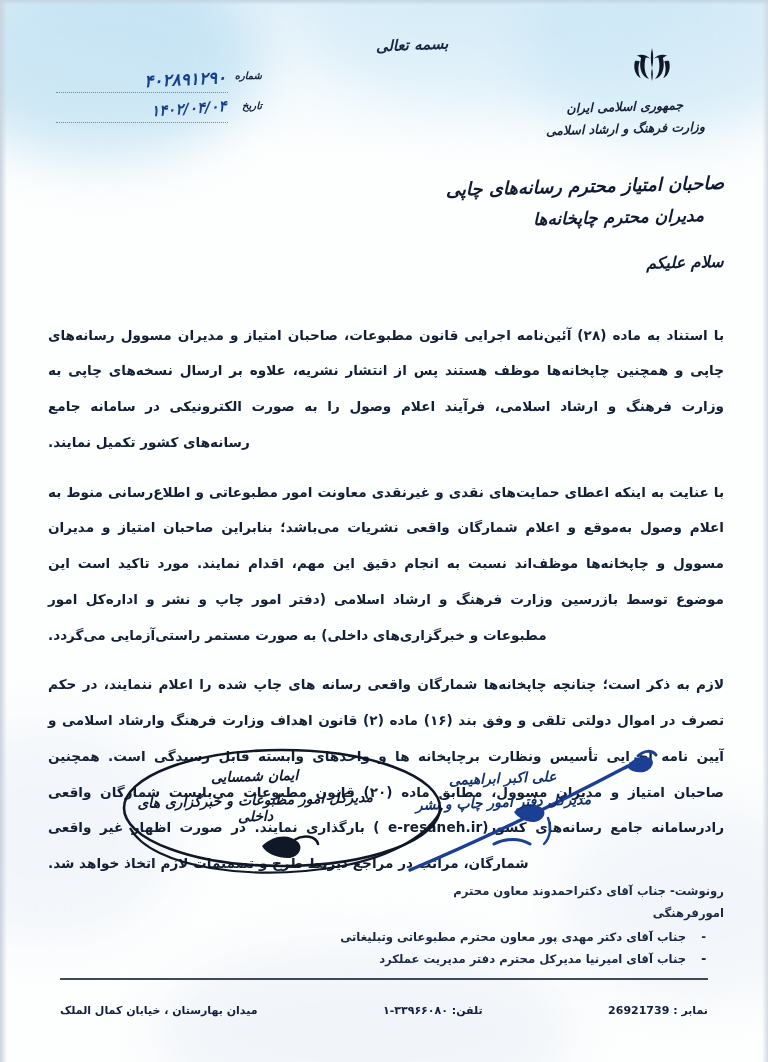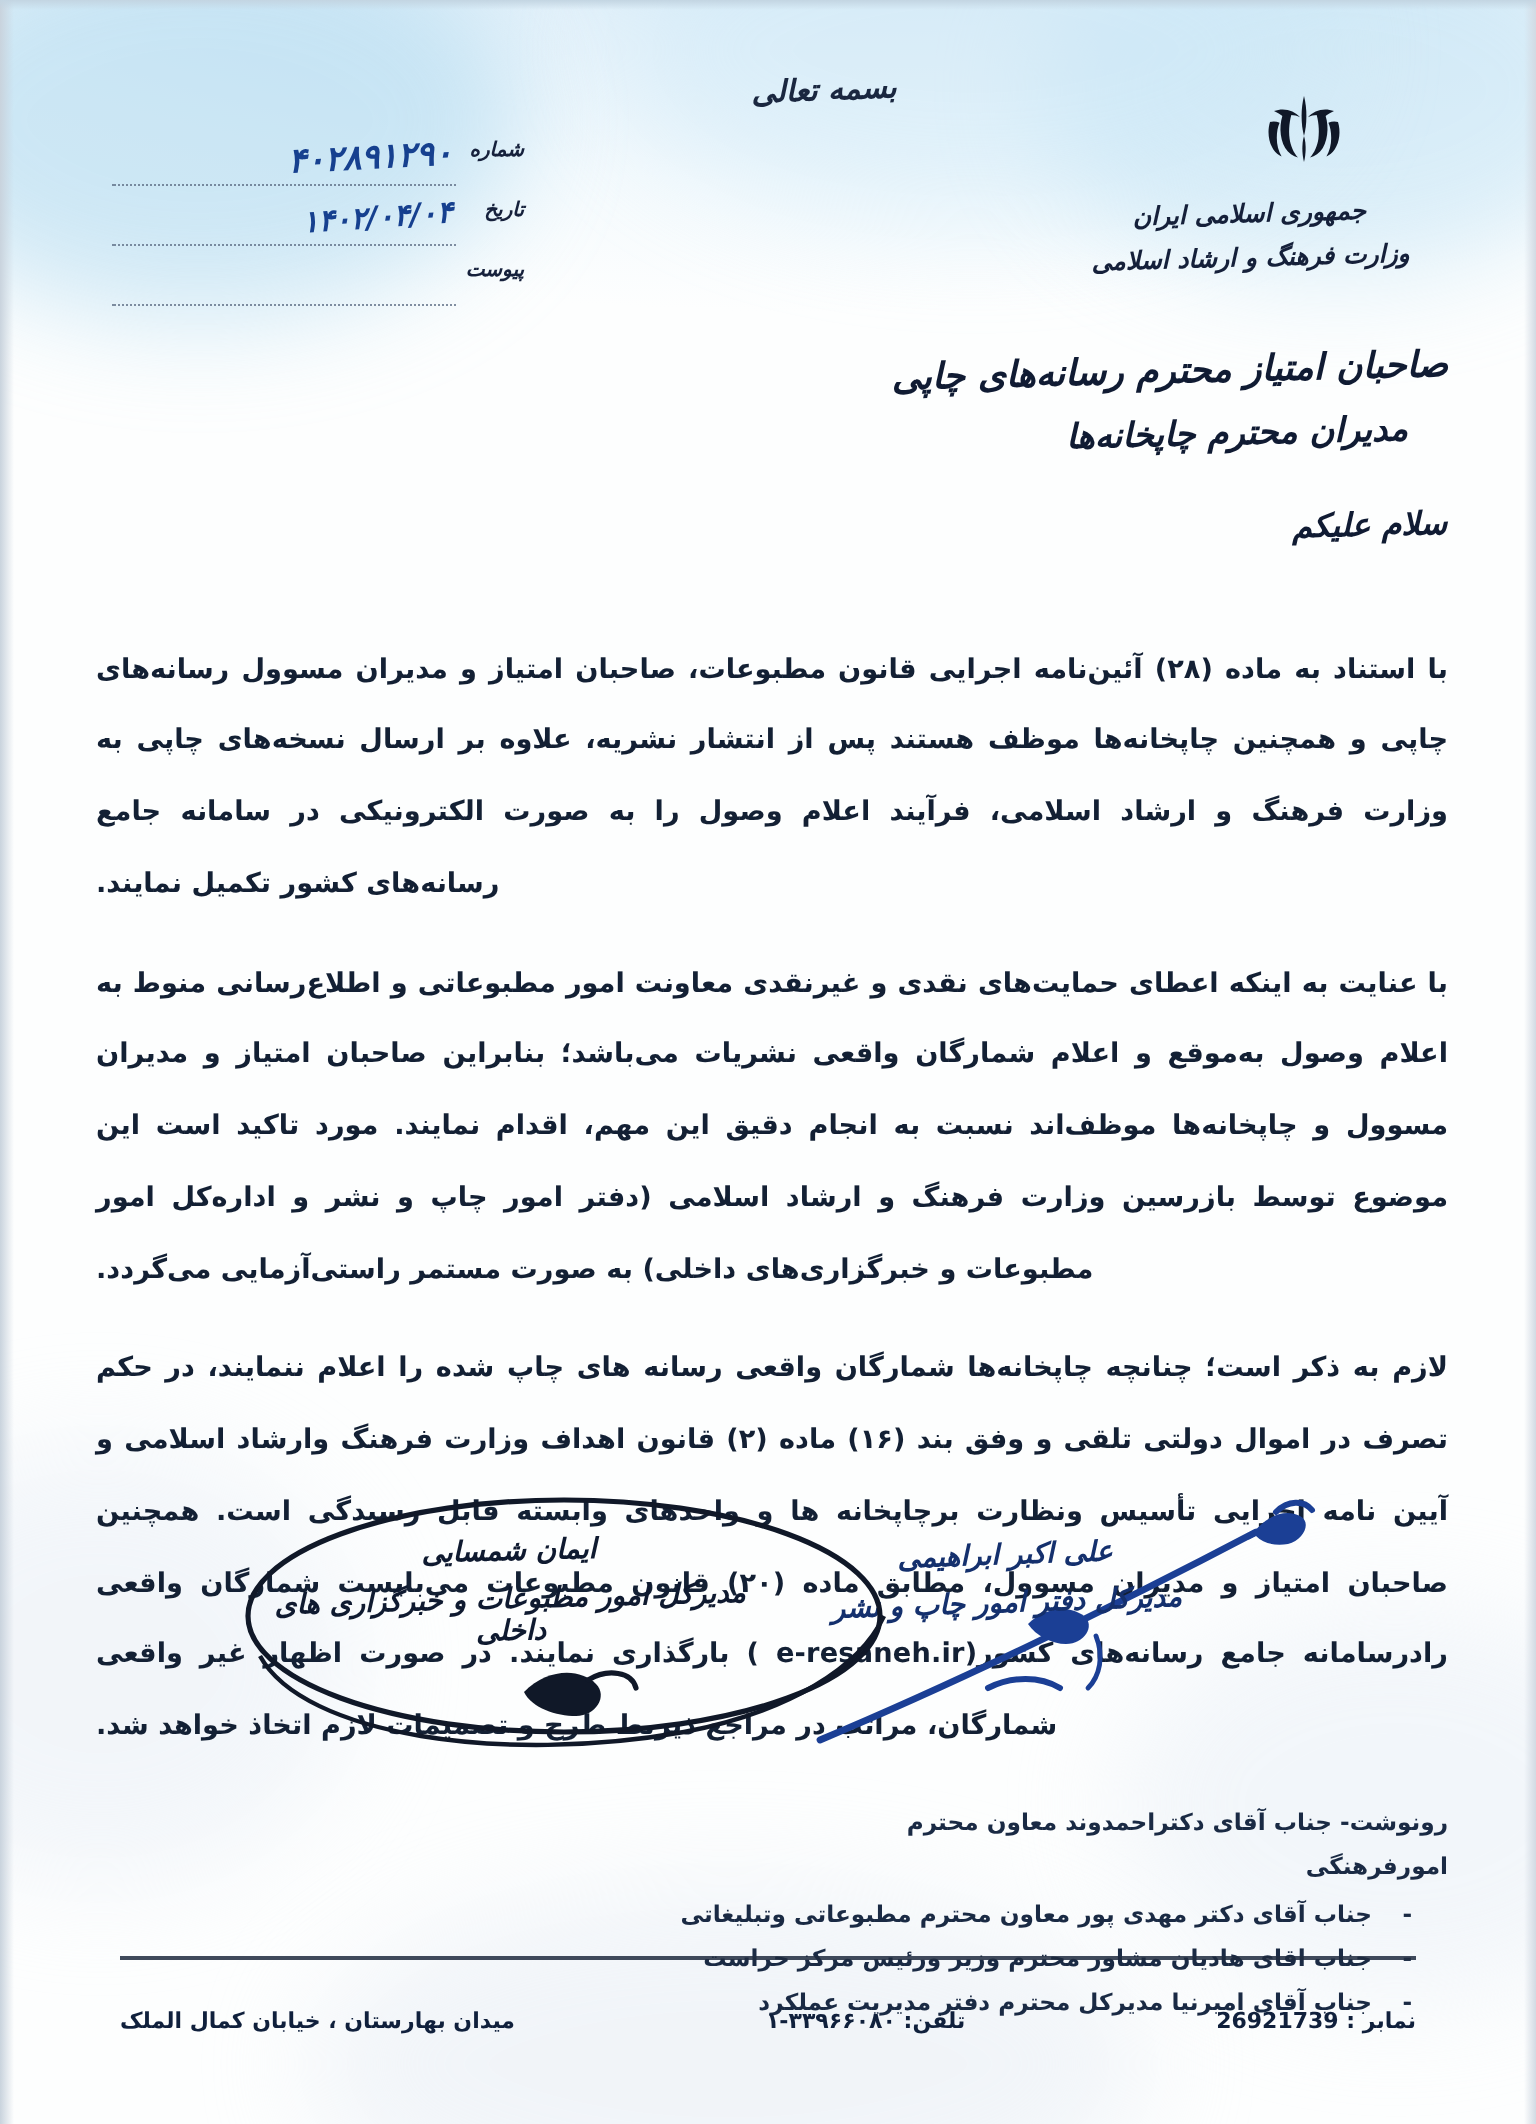--- a/index.html
+++ b/index.html
@@ -125,21 +125,21 @@
     position:absolute;right:66px;top:748px;width:300px;height:130px;
     pointer-events:none;
   }
   .oval-left{
     position:absolute;left:112px;top:742px;width:340px;height:140px;
     pointer-events:none;
   }
 
   
   .cc{
-    position:absolute;right:44px;top:900px;width:345px;
+    position:absolute;right:44px;top:880px;width:345px;
     color:#1a2a44;font-size:11.6px;font-weight:700;line-height:1.92;
   }
   .cc .first{margin-bottom:1px;}
   .cc ul{list-style:none;margin:0;padding:0 16px 0 0;}
   .cc li{position:relative;padding-right:22px;white-space:nowrap;}
   .cc li .dash{position:absolute;right:2px;top:0;}
 
   
   .frule{
     position:absolute;left:60px;right:60px;top:978px;
@@ -196,25 +196,20 @@
     <div class="refrow">
       <span class="reflabel">شماره</span>
       <span class="refval">۴۰۲۸۹۱۲۹۰</span>
       <span class="refline"></span>
     </div>
     <div class="refrow">
       <span class="reflabel">تاریخ</span>
       <span class="refval date">۱۴۰۲/۰۴/۰۴</span>
       <span class="refline"></span>
     </div>
-    <div class="refrow">
-      <span class="reflabel">پیوست</span>
-      <span class="refval"></span>
-      <span class="refline"></span>
-    </div>
   </div>
 
   <div class="addr addr1">صاحبان امتیاز محترم رسانه‌های چاپی</div>
   <div class="addr addr2">مدیران محترم چاپخانه‌ها</div>
   <div class="salam">سلام علیکم</div>
 
   <div class="body">
     <p class="para">با استناد به ماده (۲۸) آئین‌نامه اجرایی قانون مطبوعات، صاحبان امتیاز و مدیران مسوول رسانه‌های چاپی و همچنین چاپخانه‌ها موظف هستند پس از انتشار نشریه، علاوه بر ارسال نسخه‌های چاپی به وزارت فرهنگ و ارشاد اسلامی، فرآیند اعلام وصول را به صورت الکترونیکی در سامانه جامع رسانه‌های کشور تکمیل نمایند.</p>
     <p class="para">با عنایت به اینکه اعطای حمایت‌های نقدی و غیرنقدی معاونت امور مطبوعاتی و اطلاع‌رسانی منوط به اعلام وصول به‌موقع و اعلام شمارگان واقعی نشریات می‌باشد؛ بنابراین صاحبان امتیاز و مدیران مسوول و چاپخانه‌ها موظف‌اند نسبت به انجام دقیق این مهم، اقدام نمایند. مورد تاکید است این موضوع توسط بازرسین وزارت فرهنگ و ارشاد اسلامی (دفتر امور چاپ و نشر و اداره‌کل امور مطبوعات و خبرگزاری‌های داخلی) به صورت مستمر راستی‌آزمایی می‌گردد.</p>
     <p class="para"><span>لازم به ذکر است؛ چنانچه چاپخانه‌ها شمارگان واقعی رسانه های چاپ شده را اعلام ننمایند، در حکم تصرف در اموال دولتی تلقی و وفق بند (۱۶) ماده (۲) قانون اهداف وزارت فرهنگ وارشاد اسلامی و آیین نامه اجرایی تأسیس ونظارت برچاپخانه ها و واحدهای وابسته قابل رسیدگی است. همچنین صاحبان امتیاز و مدیران مسوول، مطابق ماده (۲۰) قانون مطبوعات می‌بایست شمارگان واقعی رادرسامانه جامع رسانه‌های کشور(</span><span class="ltr">e-resaneh.ir</span><span> ) بارگذاری نمایند. در صورت اظهار غیر واقعی شمارگان، مراتب در مراجع ذیربط طرح و تصمیمات لازم اتخاذ خواهد شد.</span></p>
@@ -241,21 +236,21 @@
   </svg>
   <div class="sig sig-left">
     <div class="nm">ایمان شمسایی</div>
     <div class="ttl">مدیرکل امور مطبوعات و خبرگزاری های داخلی</div>
   </div>
 
   <div class="cc">
     <div class="first">رونوشت- جناب آقای دکتراحمدوند معاون محترم امورفرهنگی</div>
     <ul>
       <li><span class="dash">-</span><span>جناب آقای دکتر مهدی پور معاون محترم مطبوعاتی وتبلیغاتی</span></li>
-      <li><span class="dash">-</span><span>جناب اقای هادیان مشاور محترم وزیر ورئیس مرکز حراست</span></li>
+      <li><span class="dash">-</span></li>
       <li><span class="dash">-</span><span>جناب آقای امیرنیا مدیرکل محترم دفتر مدیریت عملکرد</span></li>
     </ul>
   </div>
 
   <div class="frule"></div>
   <div class="footer">
     <div>نمابر : 26921739</div>
     <div class="f-tel">تلفن: ۳۳۹۶۶۰۸۰-۱</div>
     <div>میدان بهارستان ، خیابان کمال الملک</div>
   </div>

